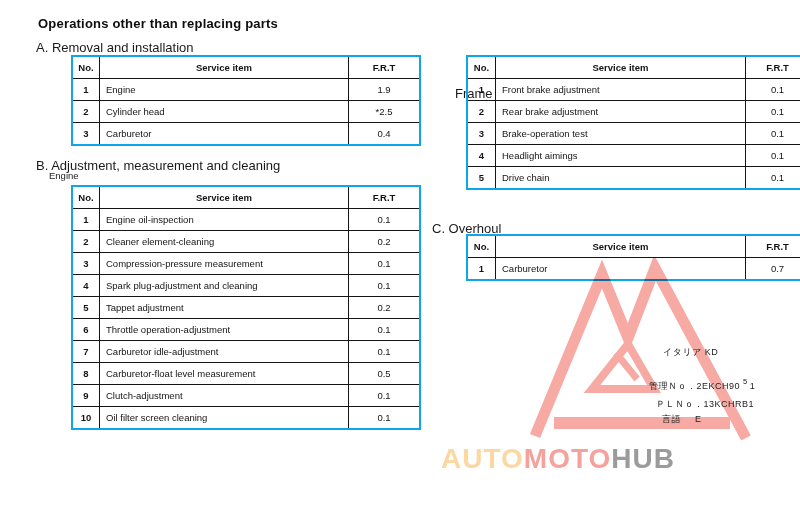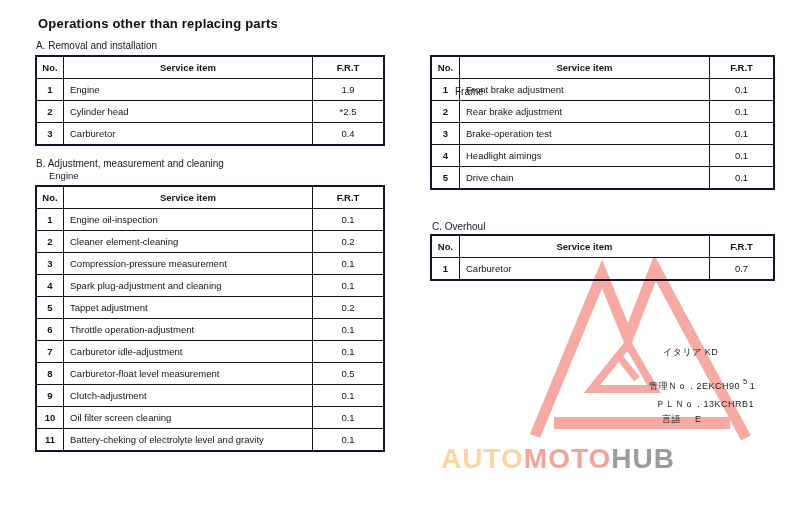--- a/index.html
+++ b/index.html
@@ -2,25 +2,25 @@
 <html><head>
 <meta charset="utf-8">
 <style>
   html,body{margin:0;padding:0;background:#ffffff;}
   .page{
     position:relative;width:800px;height:523px;background:#ffffff;overflow:hidden;
     font-family:"Liberation Sans","DejaVu Sans",sans-serif;color:#111;
   }
   .abs{position:absolute;}
   .page-title{font-size:13px;font-weight:bold;letter-spacing:.2px;color:#0d0d0d;}
-  .sec-label{font-size:10px;color:#1a1a1a;}
+  .sec-label{font-size:13px;color:#1a1a1a;}
   .sec-sublabel{font-size:9.5px;color:#1a1a1a;}
 
   .tbl table{border-collapse:collapse;width:100%;table-layout:fixed;}
-  .tbl table{border:2px solid #0f172a;}
+  .tbl table{border:2px solid #0ea5e9;margin-left:36px;}
   .tbl th,.tbl td{
     border:1.5px solid #141414;height:21px;padding:0;
     font-size:9.5px;color:#141414;overflow:hidden;white-space:nowrap;
   }
   .tbl th{font-weight:bold;text-align:center;}
   .tbl td.c-no{font-weight:bold;text-align:center;}
   .tbl td.c-item{text-align:left;padding-left:6px;font-weight:normal;}
   .tbl td.c-frt{text-align:center;}
   .tbl-left .c-no{width:26px;}
   .tbl-left .c-frt{width:70px;}
@@ -132,25 +132,20 @@
           <tr>
             <td class="c-no">9</td>
             <td class="c-item">Clutch-adjustment</td>
             <td class="c-frt">0.1</td>
           </tr>
           <tr>
             <td class="c-no">10</td>
             <td class="c-item">Oil filter screen cleaning</td>
             <td class="c-frt">0.1</td>
           </tr>
-          <tr>
-            <td class="c-no">11</td>
-            <td class="c-item">Battery-cheking of electrolyte level and gravity</td>
-            <td class="c-frt">0.1</td>
-          </tr>
         </tbody>
     </table>
   </div>
 
   <div class="abs sec-label" style="left:455px;top:46px;margin-top:40px;">Frame</div>
   <div class="abs tbl tbl-right" style="left:430px;top:55px;width:345px;">
     <table>
       <thead>
         <tr>
           <th class="c-no">No.</th>

